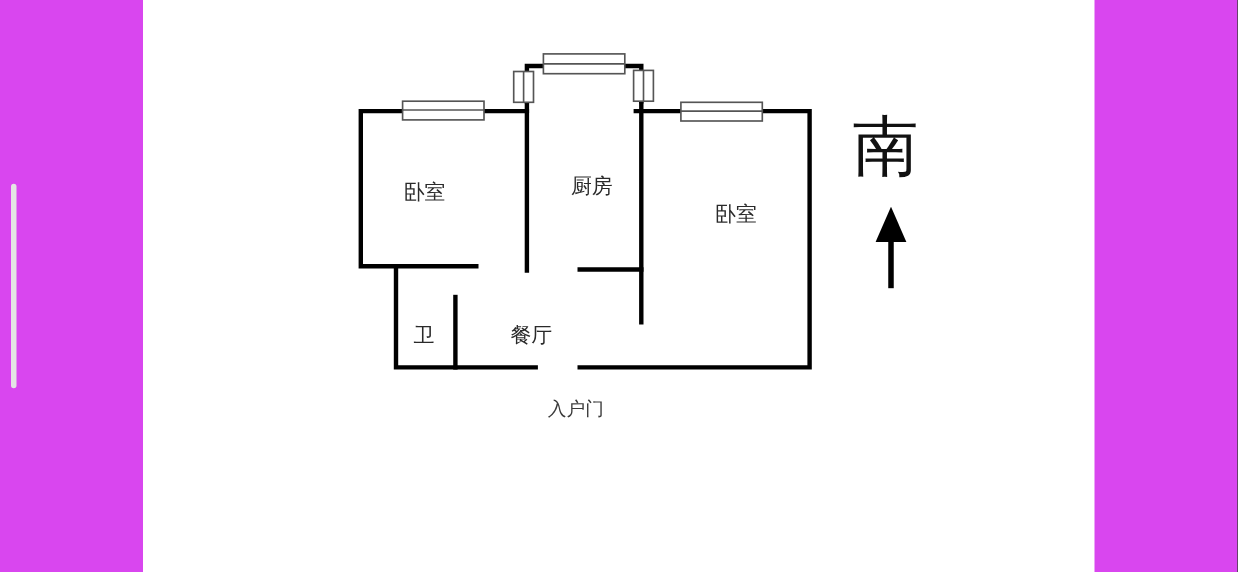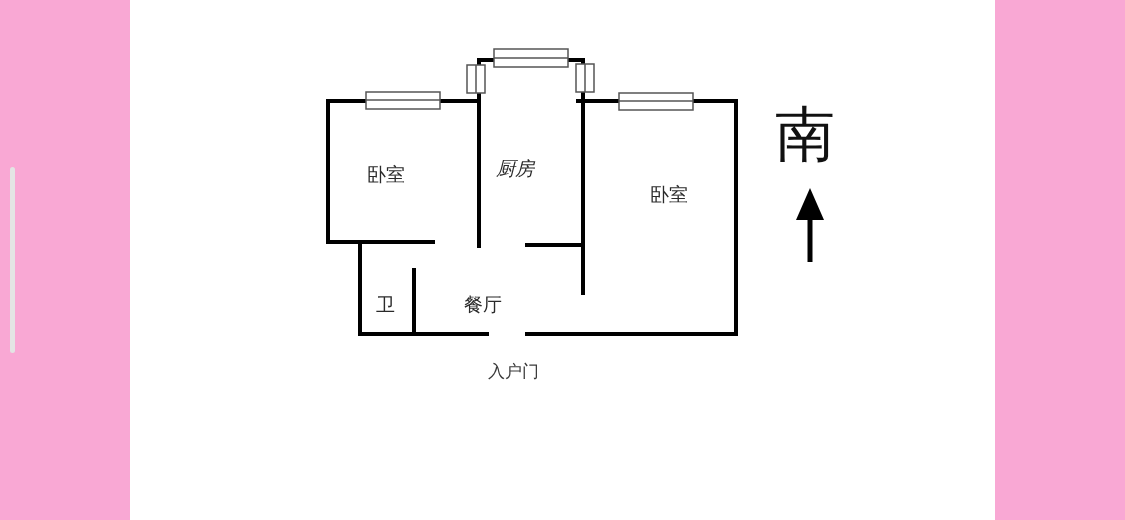--- a/index.html
+++ b/index.html
@@ -8,21 +8,21 @@
       width: 1125px;
       height: 520px;
       background: #000000;
       overflow: hidden;
       font-family: "DejaVu Sans", sans-serif;
     }
     .viewer {
       position: relative;
       width: 1125px;
       height: 520px;
-      background: #f9a8d4;
+      background: #d946ef;
     }
     .scroll-indicator {
       position: absolute;
       left: 10px;
       top: 167px;
       width: 5px;
       height: 186px;
       background: #e4e4e4;
       border-radius: 3px;
     }
@@ -108,21 +108,21 @@
       <line x1="619" y1="101" x2="693" y2="101"></line>
     </g>
 
     <g>
       <line x1="810" y1="212" x2="810" y2="262" stroke="#000" stroke-width="5"></line>
       <polygon points="810,188 796,220 824,220" fill="#000"></polygon>
     </g>
   </svg>
 
   <div class="room-label" style="left:367px; top:162px;">卧室</div>
-  <div class="room-label" style="left:496px; top:156px;font-style:italic;">厨房</div>
+  <div class="room-label" style="left:519px; top:156px;">厨房</div>
   <div class="room-label" style="left:650px; top:182px;">卧室</div>
   <div class="room-label" style="left:464px; top:292px;">餐厅</div>
   <div class="room-label" style="left:376px; top:292px;">卫</div>
 
-  <div class="door-label" style="left:488px; top:360px;">入户门</div>
+  <div class="door-label" style="left:498px; top:360px;">入户门</div>
 
   <div class="compass-label" style="left:775px; top:104px;">南</div>
 </div>
 
 </body></html>

